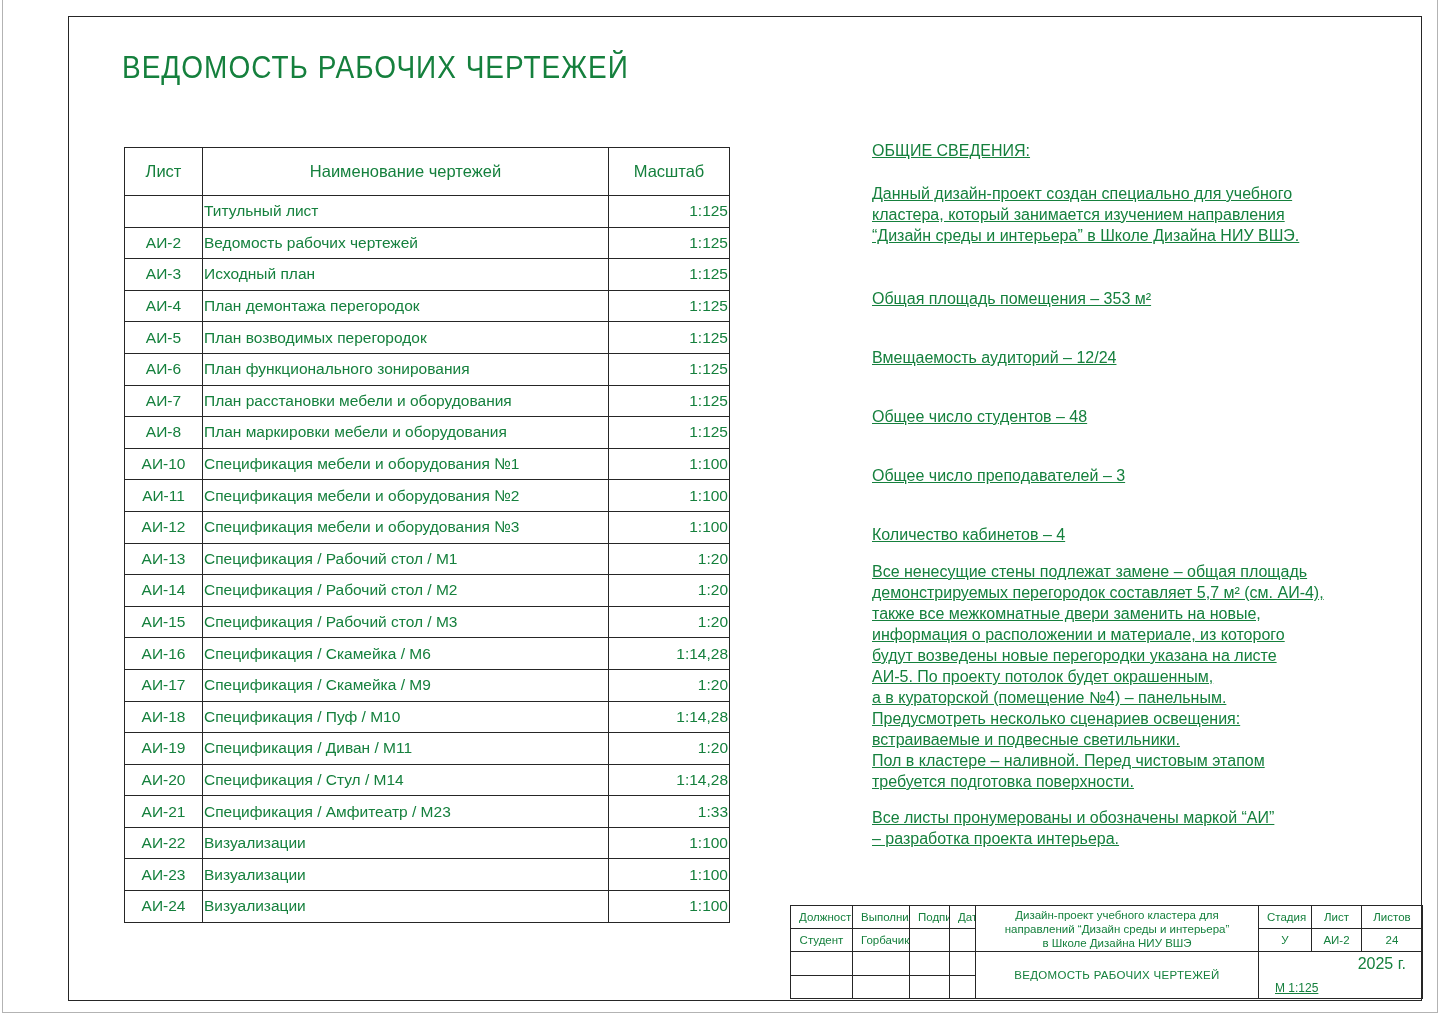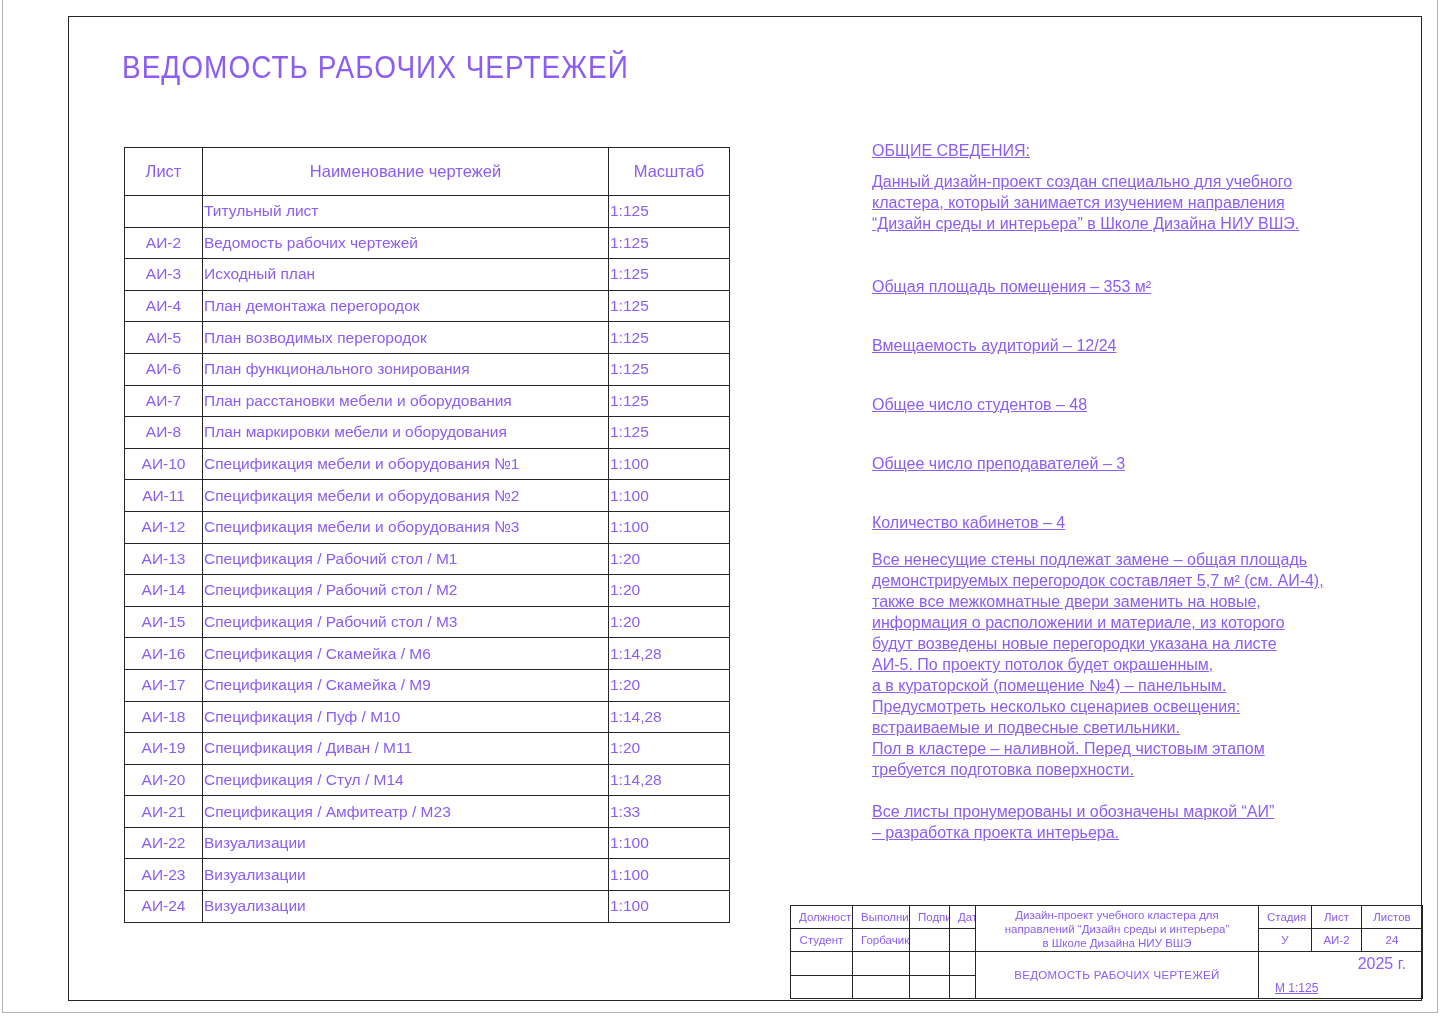--- a/index.html
+++ b/index.html
@@ -1,21 +1,21 @@
 <!DOCTYPE html>
 <html lang="ru"><head>
 <meta charset="utf-8">
 <style>
   html,body{margin:0;padding:0;background:#ffffff;}
   .page{
     position:relative;
     width:1440px;height:1018px;
     background:#ffffff;
     font-family:"Liberation Sans", sans-serif;
-    color:#8b5cf6;
+    color:#15803d;
     overflow:hidden;
   }
   .page-edge{
     position:absolute;left:2px;right:2px;top:-3px;bottom:5px;
     border:1px solid #b3b3b3;
     pointer-events:none;
   }
   .frame{
     position:absolute;left:68px;top:16px;
     width:1354px;height:985px;
@@ -39,33 +39,33 @@
     box-sizing:border-box;
     overflow:hidden;white-space:nowrap;
   }
   table.drawings th{height:48px;font-size:16.5px;text-align:center;}
   table.drawings td{height:31.6px;font-size:15.5px;}
   .col-sheet{width:78px;}
   .col-name{width:406px;}
   .col-scale{width:121px;}
   td.c-sheet{text-align:center;font-size:15px;}
   td.c-name{text-align:left;}
-  td.c-scale{text-align:left;font-size:14.5px;}
+  td.c-scale{text-align:right;font-size:14.5px;}
   
   .info{
     position:absolute;left:872px;top:140px;width:490px;
     font-size:16px;line-height:21px;
   }
   .info p{margin:0;white-space:pre-line;text-decoration:underline;}
   .info .heading{margin:0;}
-  .info .intro{margin-top:10px;}
+  .info .intro{margin-top:22px;}
   .info .fact-first{margin-top:42px;}
   .info .fact{margin-top:38px;}
   .info .notes{margin-top:16px;}
-  .info .marking{margin-top:21px;}
+  .info .marking{margin-top:15px;}
   
   table.stamp{
     position:absolute;left:790px;top:905px;
     border-collapse:collapse;table-layout:fixed;
     width:632px;
   }
   table.stamp td{
     border:1px solid #262626;
     height:23px;
     font-size:11.5px;font-weight:400;

